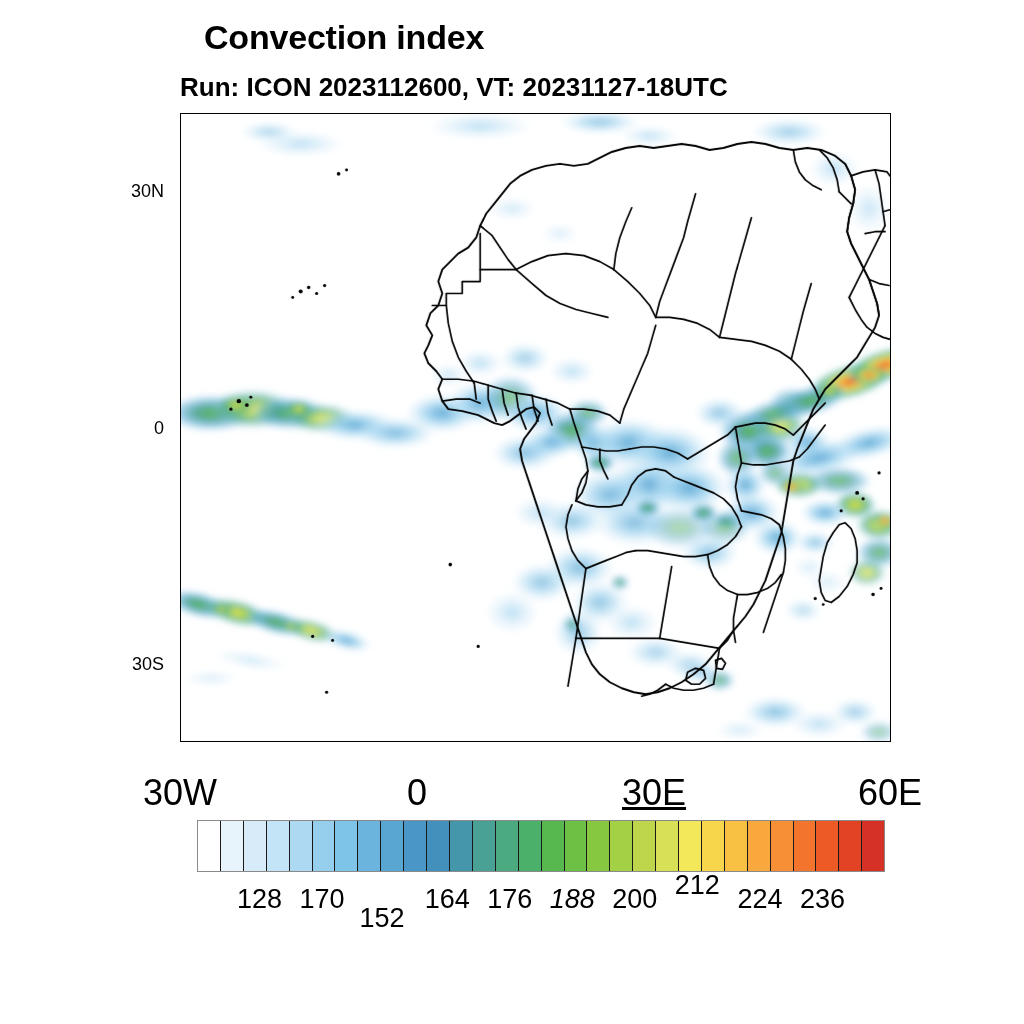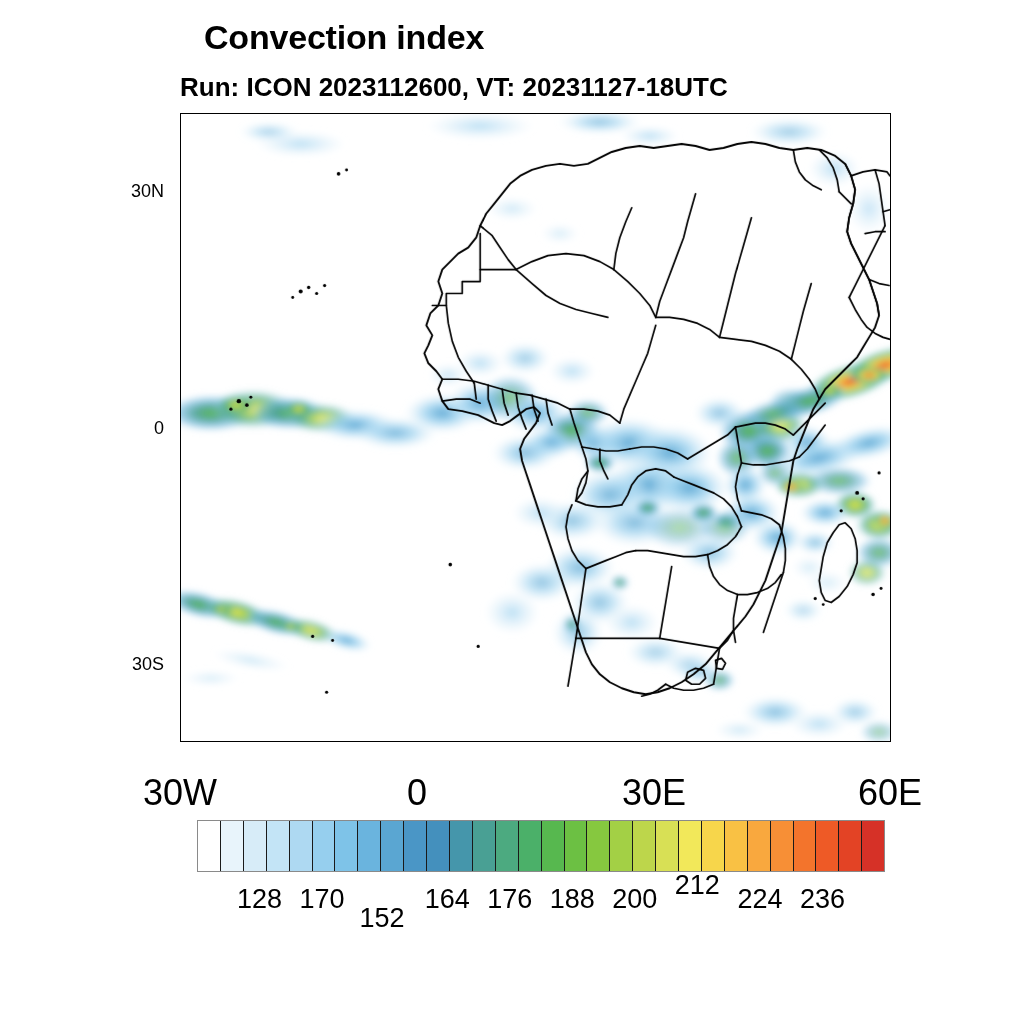--- a/index.html
+++ b/index.html
@@ -345,21 +345,21 @@
   <div class="ytick" style="top:551px;"></div>
 
 </div>
 
 <div class="ytxt" style="left:104px;top:191px;width:60px;">30N</div>
 <div class="ytxt" style="left:104px;top:428px;width:60px;">0</div>
 <div class="ytxt" style="left:104px;top:664px;width:60px;">30S</div>
 
 <div class="xtxt" style="left:180px;top:772px;">30W</div>
 <div class="xtxt" style="left:417px;top:772px;">0</div>
-<div class="xtxt" style="left:654px;top:772px;">30E</div>
+<div class="xtxt" style="left:654px;top:772px;text-decoration:underline;">30E</div>
 <div class="xtxt" style="left:890px;top:772px;">60E</div>
 
 <div id="cbar">
     <div class="cell" style="background: rgb(255, 255, 255);"></div>
     <div class="cell" style="background: rgb(232, 244, 251);"></div>
     <div class="cell" style="background: rgb(215, 236, 248);"></div>
     <div class="cell" style="background: rgb(195, 228, 246);"></div>
     <div class="cell" style="background: rgb(174, 217, 242);"></div>
     <div class="cell" style="background: rgb(150, 207, 238);"></div>
     <div class="cell" style="background: rgb(126, 195, 232);"></div>
@@ -386,18 +386,18 @@
     <div class="cell" style="background: rgb(238, 90, 38);"></div>
     <div class="cell" style="background: rgb(227, 67, 37);"></div>
     <div class="cell" style="background: rgb(214, 49, 39);"></div>
   </div>
 <div id="cbar-labels">
     <div class="cbtxt" style="left: 259.545px; top: 884px;">128</div>
     <div class="cbtxt" style="left: 322.091px; top: 884px;">170</div>
     <div class="cbtxt" style="left: 382px; top: 884px; margin-top: 19px;">152</div>
     <div class="cbtxt" style="left: 447.182px; top: 884px;">164</div>
     <div class="cbtxt" style="left: 509.727px; top: 884px;">176</div>
-    <div class="cbtxt" style="left: 572.273px; top: 884px;">188</div>
+    <div class="cbtxt" style="left: 572.273px; top: 884px; font-style: italic;">188</div>
     <div class="cbtxt" style="left: 634.818px; top: 884px;">200</div>
     <div class="cbtxt" style="left: 697.364px; top: 870px;">212</div>
     <div class="cbtxt" style="left: 759.909px; top: 884px;">224</div>
     <div class="cbtxt" style="left: 822.455px; top: 884px;">236</div>
   </div>
 
 </body></html>

